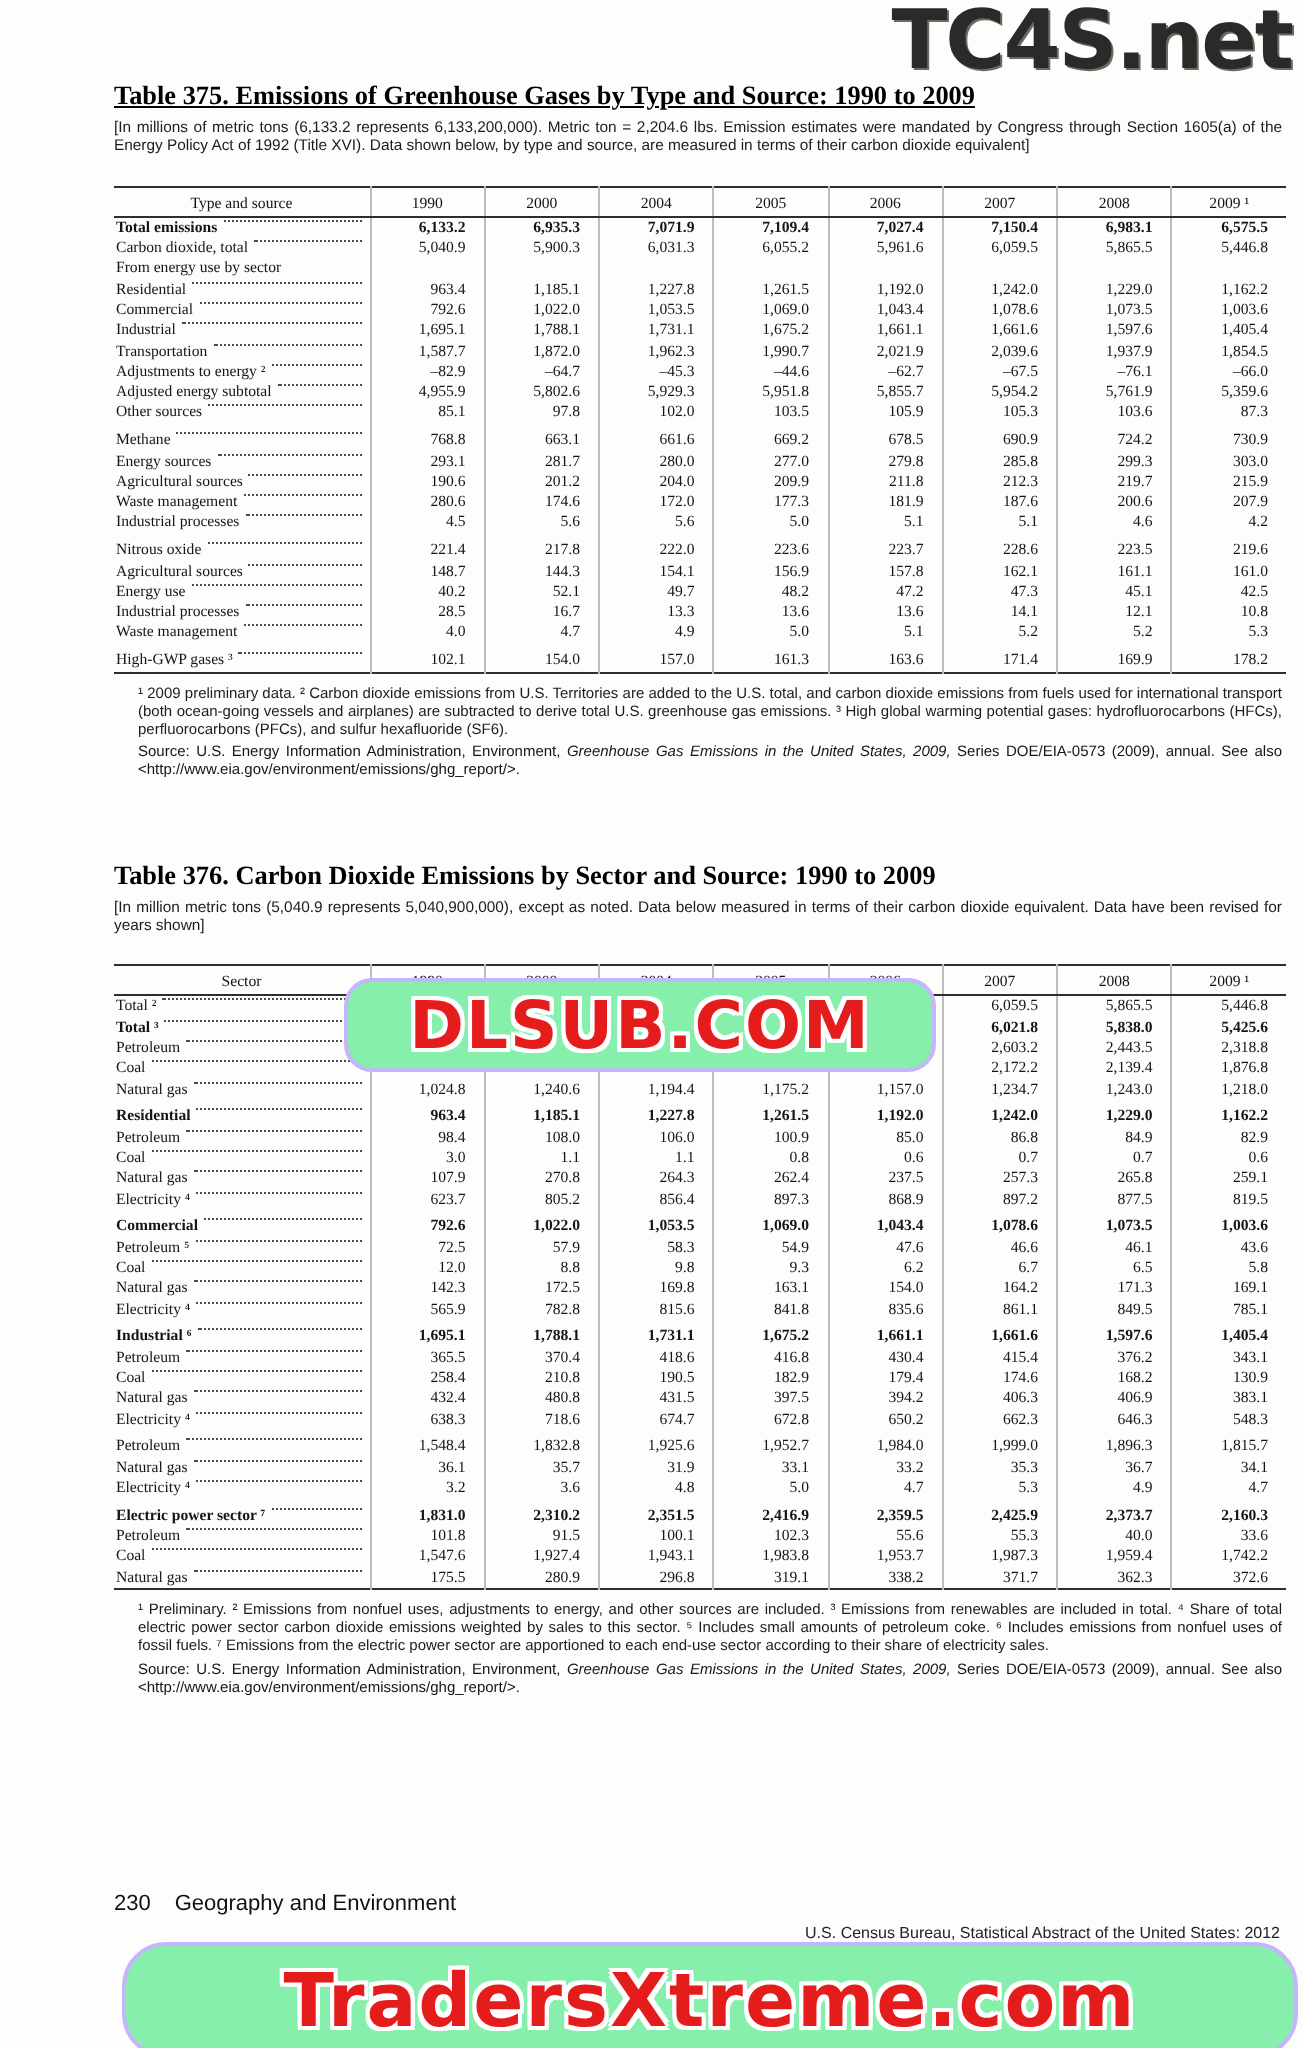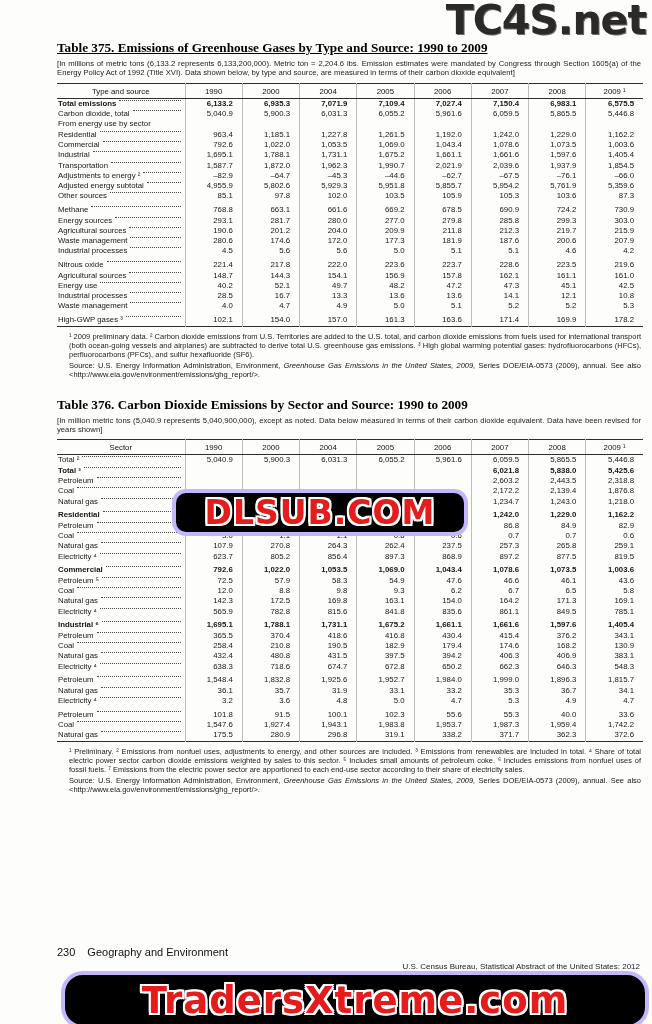--- a/index.html
+++ b/index.html
@@ -16,49 +16,50 @@
   
   .wm-top {
     position: absolute; top: -4px; right: 6px;
     font-family: "DejaVu Sans", sans-serif;
     font-weight: bold; font-size: 41px; letter-spacing: -1px;
     color: #2b2a28; text-shadow: 1px 1px 0 #6b6a66;
     z-index: 5;
   }
   .banner {
     position: absolute; z-index: 6;
-    background: #000000;
-    border: 4px solid #c4b5fd;
+    background: #86efac;
+    border: 2px solid #c4b5fd;
     display: flex; align-items: center; justify-content: center;
     font-family: "DejaVu Sans", sans-serif; font-weight: bold;
     color: #e41c1c; letter-spacing: 1px;
     text-shadow: -2px -2px 0 #fff, 2px -2px 0 #fff, -2px 2px 0 #fff, 2px 2px 0 #fff,
                   0 -2px 0 #fff, 0 2px 0 #fff, -2px 0 0 #fff, 2px 0 0 #fff;
   }
   .wm-mid    { left: 172px; top: 489px; width: 296px; height: 47px; font-size: 33px; border-radius: 14px; }
   .wm-bottom { left: 61px;  top: 971px; width: 588px; height: 58px; font-size: 37px; border-radius: 22px; }
 
   
   .tbl-title {
     font-family: "Liberation Serif", serif;
     font-weight: bold; font-size: 13.2px; color: #000;
   }
   .title-375 { margin-top: 36px; text-decoration: underline; }
-  .title-376 { margin-top: 17px; }
+  .title-376 { margin-top: 40px; }
   .tbl-note {
     margin-top: 3px; font-size: 7.7px; line-height: 9.4px;
     text-align: justify; color: #1c1c1c; padding-right: 2px;
   }
 
   
   table {
-    width: 100%; margin-top: 5px;
+    width: 100%; margin-top: 15px;
     border-collapse: collapse; table-layout: fixed;
     border-top: 1.5px solid #2e2e2e; border-bottom: 1.5px solid #2e2e2e;
     font-size: 7.8px;
+    font-family: Liberation Serif, serif;
   }
   col.c-lbl { width: 128px; }
   thead th {
     font-weight: normal; font-size: 7.8px; text-align: center;
     padding: 3px 0 2px 0; border-bottom: 1px solid #2e2e2e; color: #111;
   }
   thead th.h-year { border-left: 1px solid #bdbdbd; }
   td { vertical-align: bottom; }
   td.lbl {
     display: flex; align-items: flex-start;
@@ -846,20 +847,34 @@
           <td class="lbl ind0"></td>
           <td class="num"></td>
           <td class="num"></td>
           <td class="num"></td>
           <td class="num"></td>
           <td class="num"></td>
           <td class="num"></td>
           <td class="num"></td>
           <td class="num"></td>
         </tr>
+        <tr class="bold">
+          <td class="lbl ind0">
+            <span class="lt">Electric power sector ⁷</span>
+            <span class="leader"></span>
+          </td>
+          <td class="num">1,831.0</td>
+          <td class="num">2,310.2</td>
+          <td class="num">2,351.5</td>
+          <td class="num">2,416.9</td>
+          <td class="num">2,359.5</td>
+          <td class="num">2,425.9</td>
+          <td class="num">2,373.7</td>
+          <td class="num">2,160.3</td>
+        </tr>
         <tr>
           <td class="lbl ind1">
             <span class="lt">Petroleum</span>
             <span class="leader"></span>
           </td>
           <td class="num">101.8</td>
           <td class="num">91.5</td>
           <td class="num">100.1</td>
           <td class="num">102.3</td>
           <td class="num">55.6</td>

